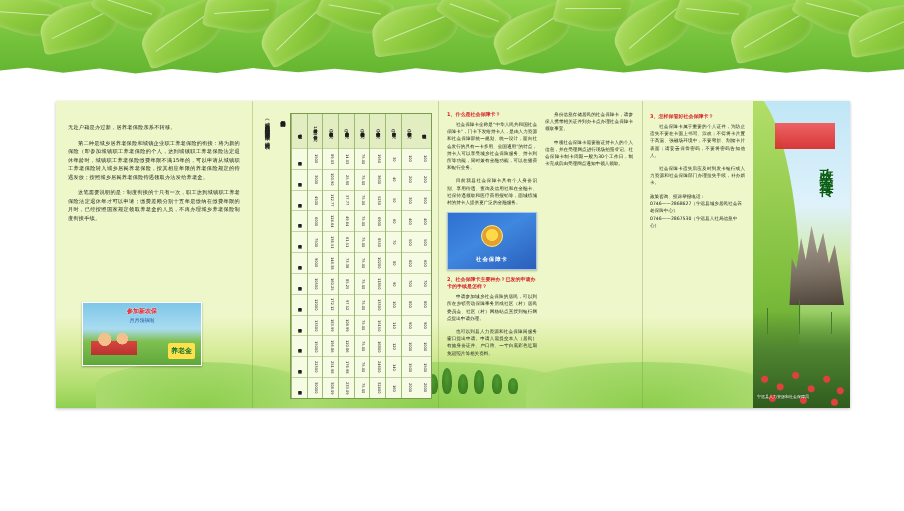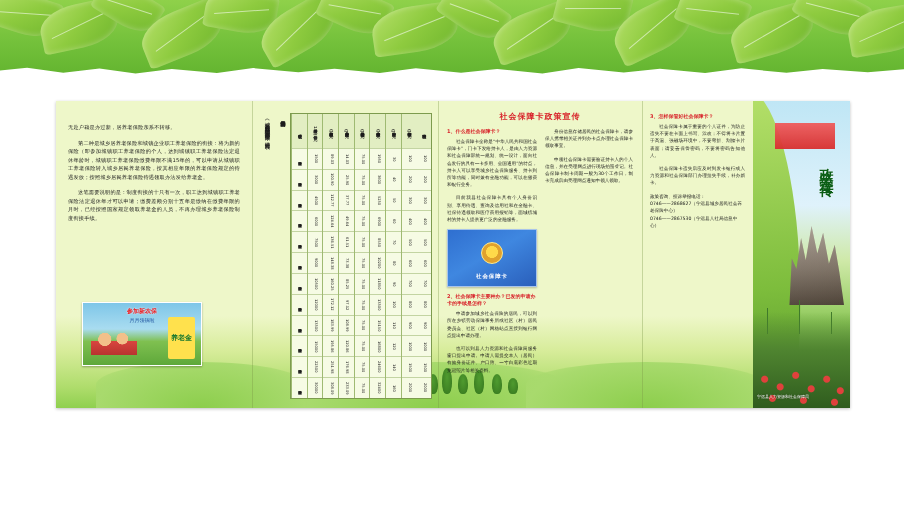--- a/index.html
+++ b/index.html
@@ -143,21 +143,21 @@
                 linear-gradient(180deg, rgba(255,255,255,0) 40%, #d9453f 41%, #b8332f 100%);
   }
   .photo-card .ph-badge {
     position: absolute;
     right: 6px; bottom: 6px;
     font-size: 7px;
     font-weight: bold;
     color: #1d7a2f;
     background: #ffe14d;
     border-radius: 2px;
-    padding: 16px 3px;
+    padding: 3px 3px;
   }
 
   
   .panel2 {
     position: absolute;
     left: 196px; top: 0;
     width: 186px; height: 307px;
   }
   .vert-title {
     position: absolute;
@@ -575,21 +575,20 @@
             <div class="tcell">按缴费年限计算</div>
             <div class="tcell">按缴费年限计算</div>
             <div class="tcell">按缴费年限计算</div>
             <div class="tcell">按缴费年限计算</div>
             <div class="tcell">按缴费年限计算</div>
           </div>
         </div>
     </div>
 
     <div class="panel3">
-      <div class="p3-title">社会保障卡政策宣传</div>
       <div class="p3-cols">
         <div class="p3-col">
           <div class="q-head">1、什么是社会保障卡？</div>
           <p class="p3-body">社会保障卡全称是“中华人民共和国社会保障卡”，门卡下发给持卡人，是由人力资源和社会保障部统一规划、统一设计，面向社会发行的具有一卡多用、全国通用”的特点，持卡人可以享受城乡社会保险服务、持卡到所等功能，同时兼有金融功能，可以在缴费和银行业务。</p>
           <p class="p3-body">目前我县社会保障卡具有个人身份识别、享用待遇、查询及信用社和在金融卡、社保待遇领取和医疗费用报销等，面城镇城村的持卡人提供更广泛的金融服务。</p>
           <div class="card-img">
             <div class="card-emblem"></div>
             <div class="card-label">社会保障卡</div>
           </div>
           <div class="q-head">2、社会保障卡主要种办？已发的申请办卡的手续是怎样？</div>

